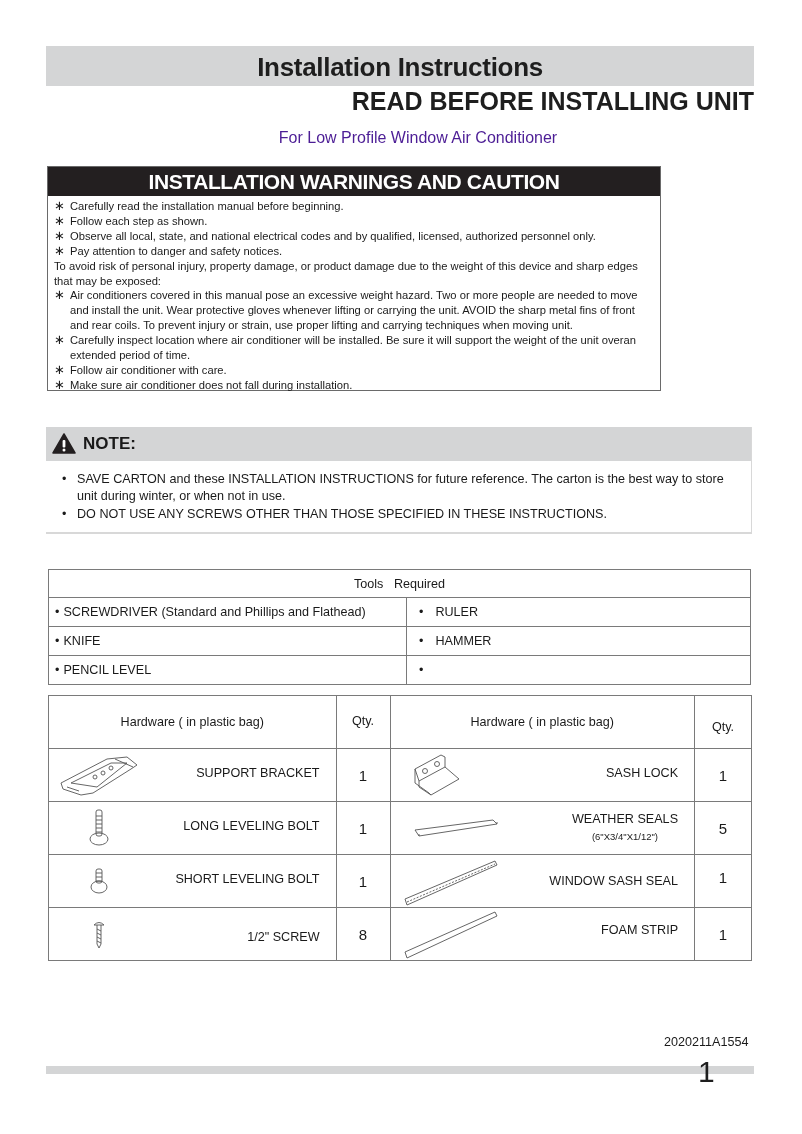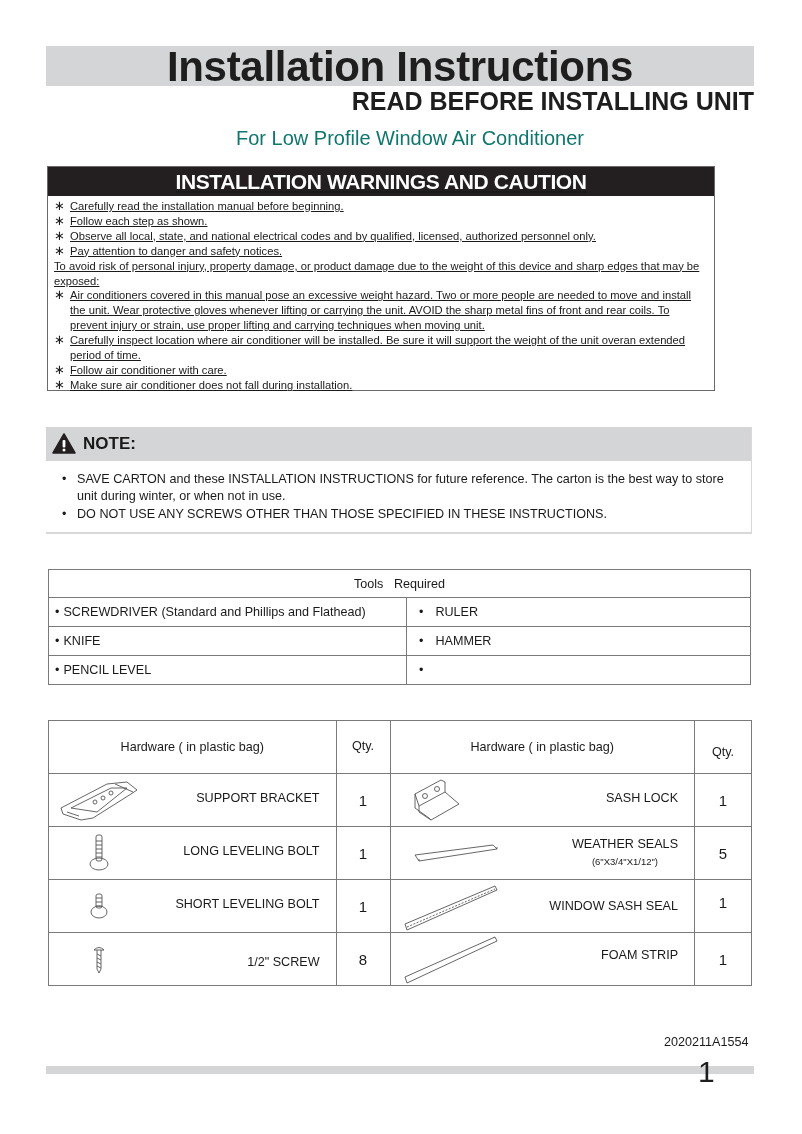--- a/index.html
+++ b/index.html
@@ -2,36 +2,35 @@
 <html><head>
 <meta charset="utf-8">
 <style>
   * { box-sizing: border-box; margin: 0; padding: 0; }
   html, body { width: 802px; height: 1134px; background: #ffffff; }
   body { position: relative; font-family: "Liberation Sans", sans-serif; color: #1a1a1a; overflow: hidden; }
 
   .title-bar {
     position: absolute; left: 46px; top: 46px; width: 708px; height: 40px;
     background: #d4d5d6; text-align: center;
-    font-size: 42px; font-weight: bold; line-height: 42px; color: #1e1e1e;
+    font-size: 26px; font-weight: bold; line-height: 42px; color: #1e1e1e;
     letter-spacing: -0.3px;
   }
   .subtitle {
     position: absolute; left: 46px; top: 89px; width: 708px; text-align: right;
     font-size: 25px; font-weight: bold; line-height: 24px; color: #1e1e1e;
   }
   .subtitle2 {
-    position: absolute; left: 56px; top: 126px; width: 708px; text-align: center;
-    font-size: 20px; line-height: 24px; color: #0f766e;
+    position: absolute; left: 64px; top: 126px; width: 708px; text-align: center;
+    font-size: 16px; line-height: 24px; color: #4c1d95;
   }
 
   .warn-box {
-    position: absolute; left: 47px; top: 166px; width: 668px; height: 225px;
+    position: absolute; left: 47px; top: 166px; width: 614px; height: 225px;
     border: 1px solid #6a6a6a;
-    text-decoration: underline;
   }
   .warn-head {
     height: 29px; background: #231f20; color: #ffffff; text-align: center;
     font-size: 21px; font-weight: bold; line-height: 30px; letter-spacing: -0.4px;
   }
   .warn-body { padding: 3px 6px 0 6px; font-size: 11.2px; line-height: 14.9px; }
   .warn-line { position: relative; padding-left: 16px; }
   .warn-line .star { position: absolute; left: 0; top: 0; font-size: 13px; }
   .warn-plain { padding-left: 0; }
 
@@ -51,21 +50,21 @@
   .note-item .dot { position: absolute; left: 0; top: 0; }
 
   table { border-collapse: collapse; position: absolute; }
   .tools { left: 48px; top: 569px; width: 703px; font-size: 12.6px; }
   .tools td, .tools th { border: 1px solid #7a7a7a; height: 29px; padding: 0 6px; font-weight: normal; }
   .tools th { text-align: center; height: 28px; }
   .tools td.c1 { width: 358px; }
   .tools .dot { margin-right: 4px; }
   .tools td.c2 .dot { margin: 0 12px 0 6px; }
 
-  .hw { left: 48px; top: 720px; width: 704px; font-size: 12.6px; border-radius: 13px; }
+  .hw { left: 48px; top: 695px; width: 704px; font-size: 12.6px; border-radius: 13px; }
   .hw td, .hw th { border: 1px solid #7a7a7a; font-weight: normal; }
   .hw th { height: 53px; }
   .hw td { height: 53px; position: relative; }
   .hw .name-col { width: 288px; }
   .hw .qty-col { width: 54px; text-align: center; font-size: 15px; }
   .hw .name2-col { width: 305px; }
   .hw .qty2-col { width: 57px; text-align: center; font-size: 15px; }
   .hw th.qty-col, .hw th.qty2-col { font-size: 12.6px; }
   .hw .item { position: relative; height: 52px; }
   .hw .item svg { position: absolute; }

